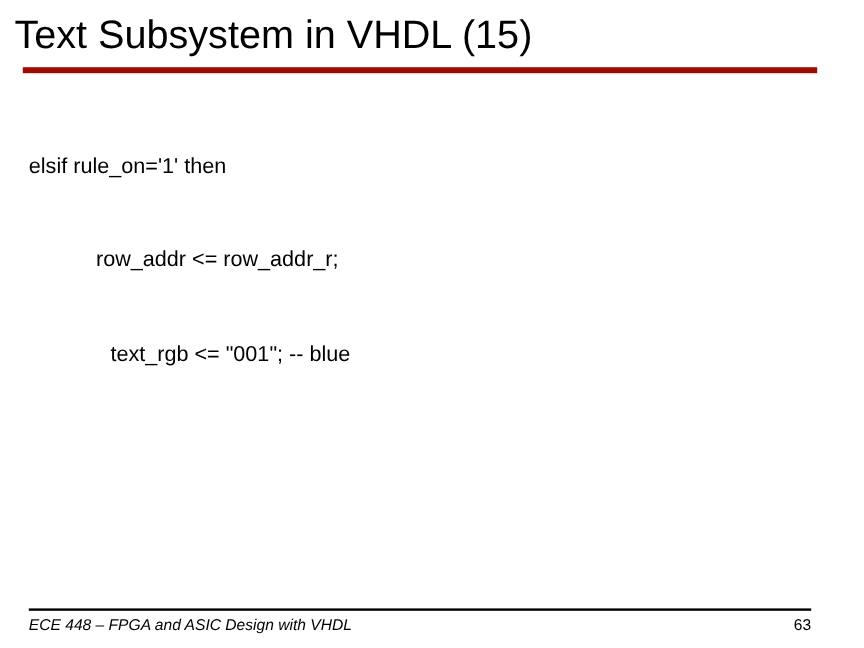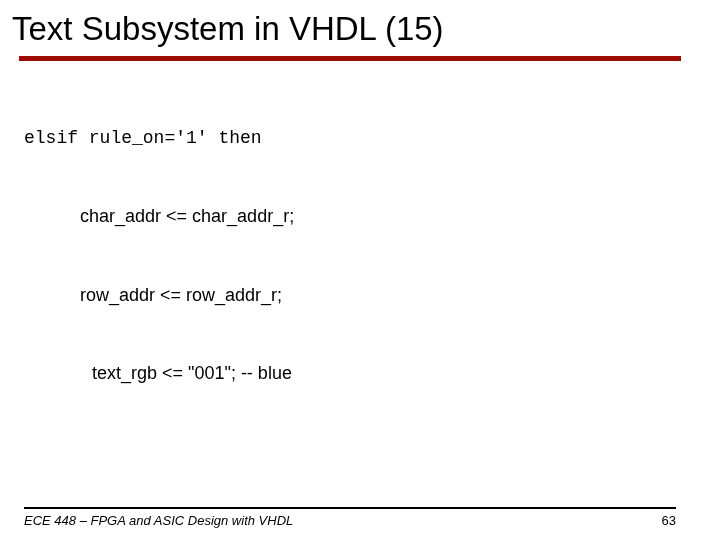--- a/index.html
+++ b/index.html
@@ -1,36 +1,35 @@
 <!DOCTYPE html>
 <html><head>
 <meta charset="utf-8">
 <style>
   * { margin: 0; padding: 0; box-sizing: border-box; }
   html, body { width: 720px; height: 540px; font-family: Arial, Helvetica, sans-serif; background: #fff; }
   .slide { width: 700px; height: 540px; position: relative; padding: 10px 24px 0 24px; }
   .title { font-size: 33px; font-weight: 400; color: #000; margin-bottom: 8px; margin-left: -12px; }
   .rule { height: 5px; background: #9e0b00; margin-bottom: 12px; margin-left: -5px; margin-right: -5px; }
   .code { font-family: Arial, Helvetica, sans-serif; font-size: 18px; line-height: 1.45; color: #000; white-space: pre; }
-  .indent1 { padding-left: 0; font-family: Liberation Mono, monospace; }
+  .indent1 { padding-left: 0; }
   .indent2 { padding-left: 56px; }
   .indent3 { padding-left: 68px; }
   .footer { position: absolute; bottom: 12px; left: 24px; right: 24px; border-top: 2px solid #000; padding-top: 4px; display: flex; justify-content: space-between; font-size: 13px; font-style: italic; color: #000; }
   .footer .pn { font-style: normal; }
 </style>
 </head>
 <body>
 
 <div class="slide">
   <h1 class="title">Text Subsystem in VHDL (15)</h1>
   <div class="rule"></div>
 
   <div class="code">
     <div class="indent1">elsif rule_on='1' then</div>
-    <div class="indent2">char_addr &lt;= char_addr_r;</div>
     <div class="indent2">row_addr &lt;= row_addr_r;</div>
     <div class="indent3">text_rgb &lt;= "001"; -- blue</div>
     
     
     
     
     
     
     
     

